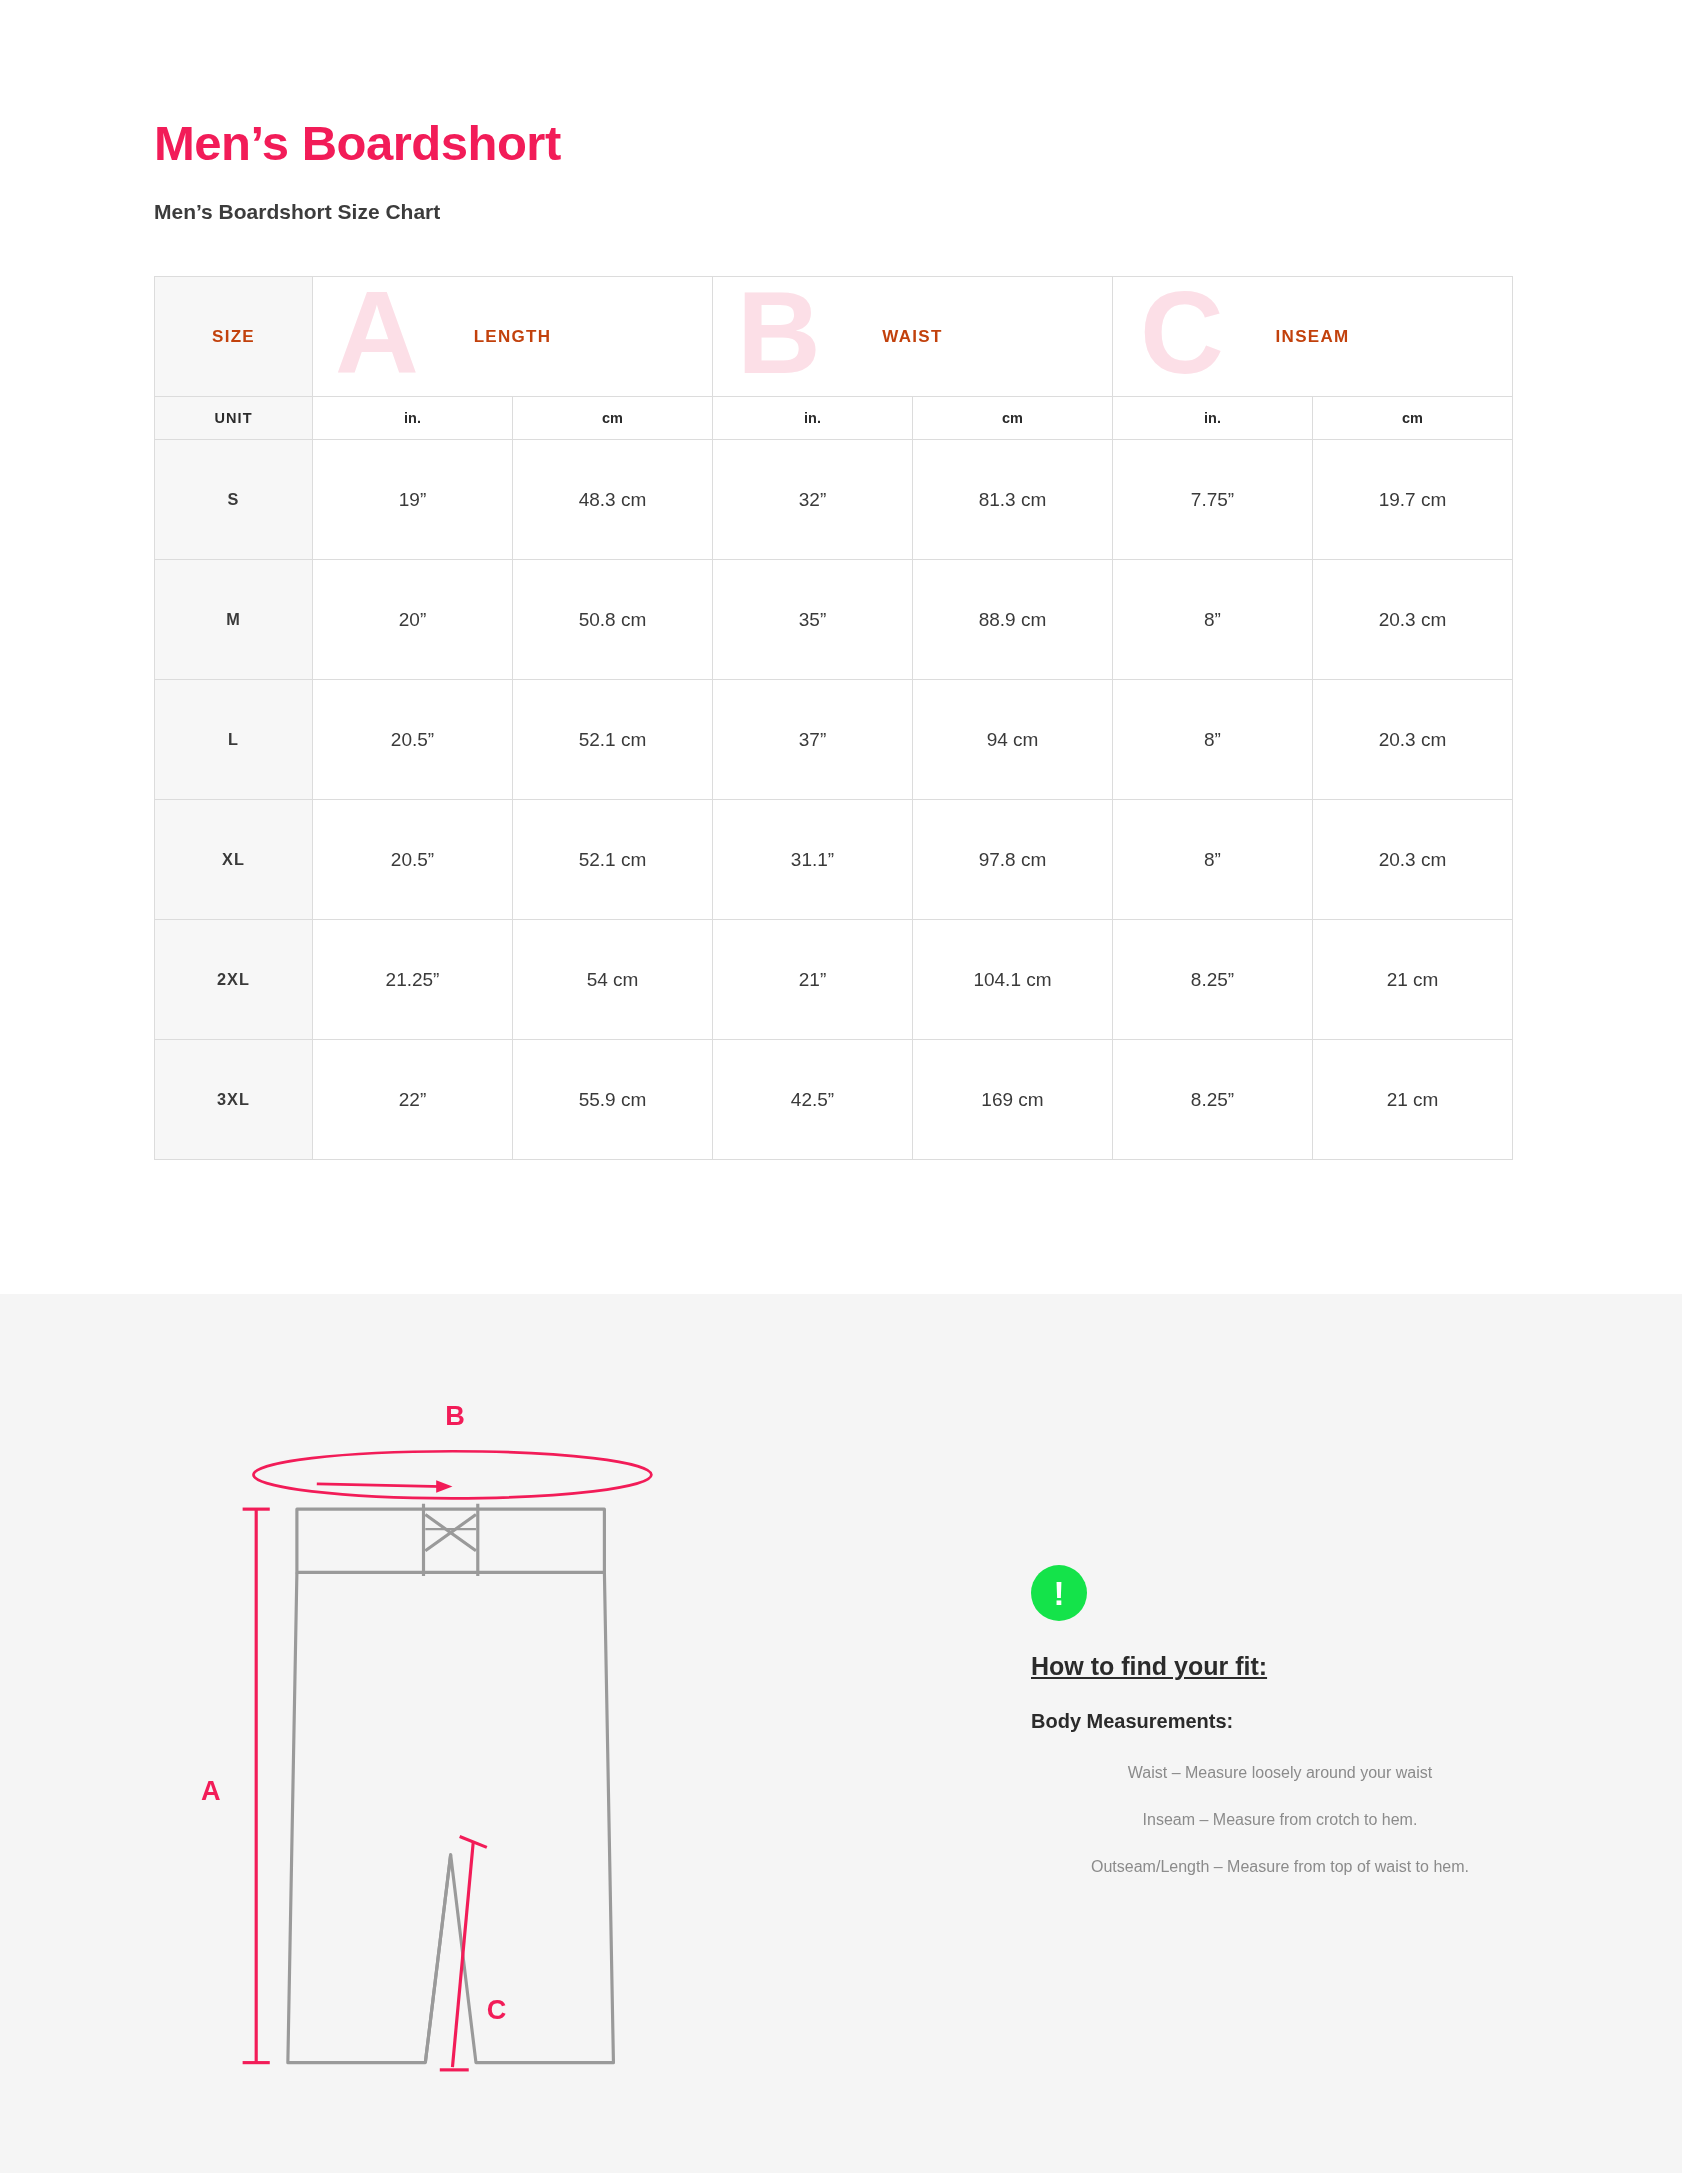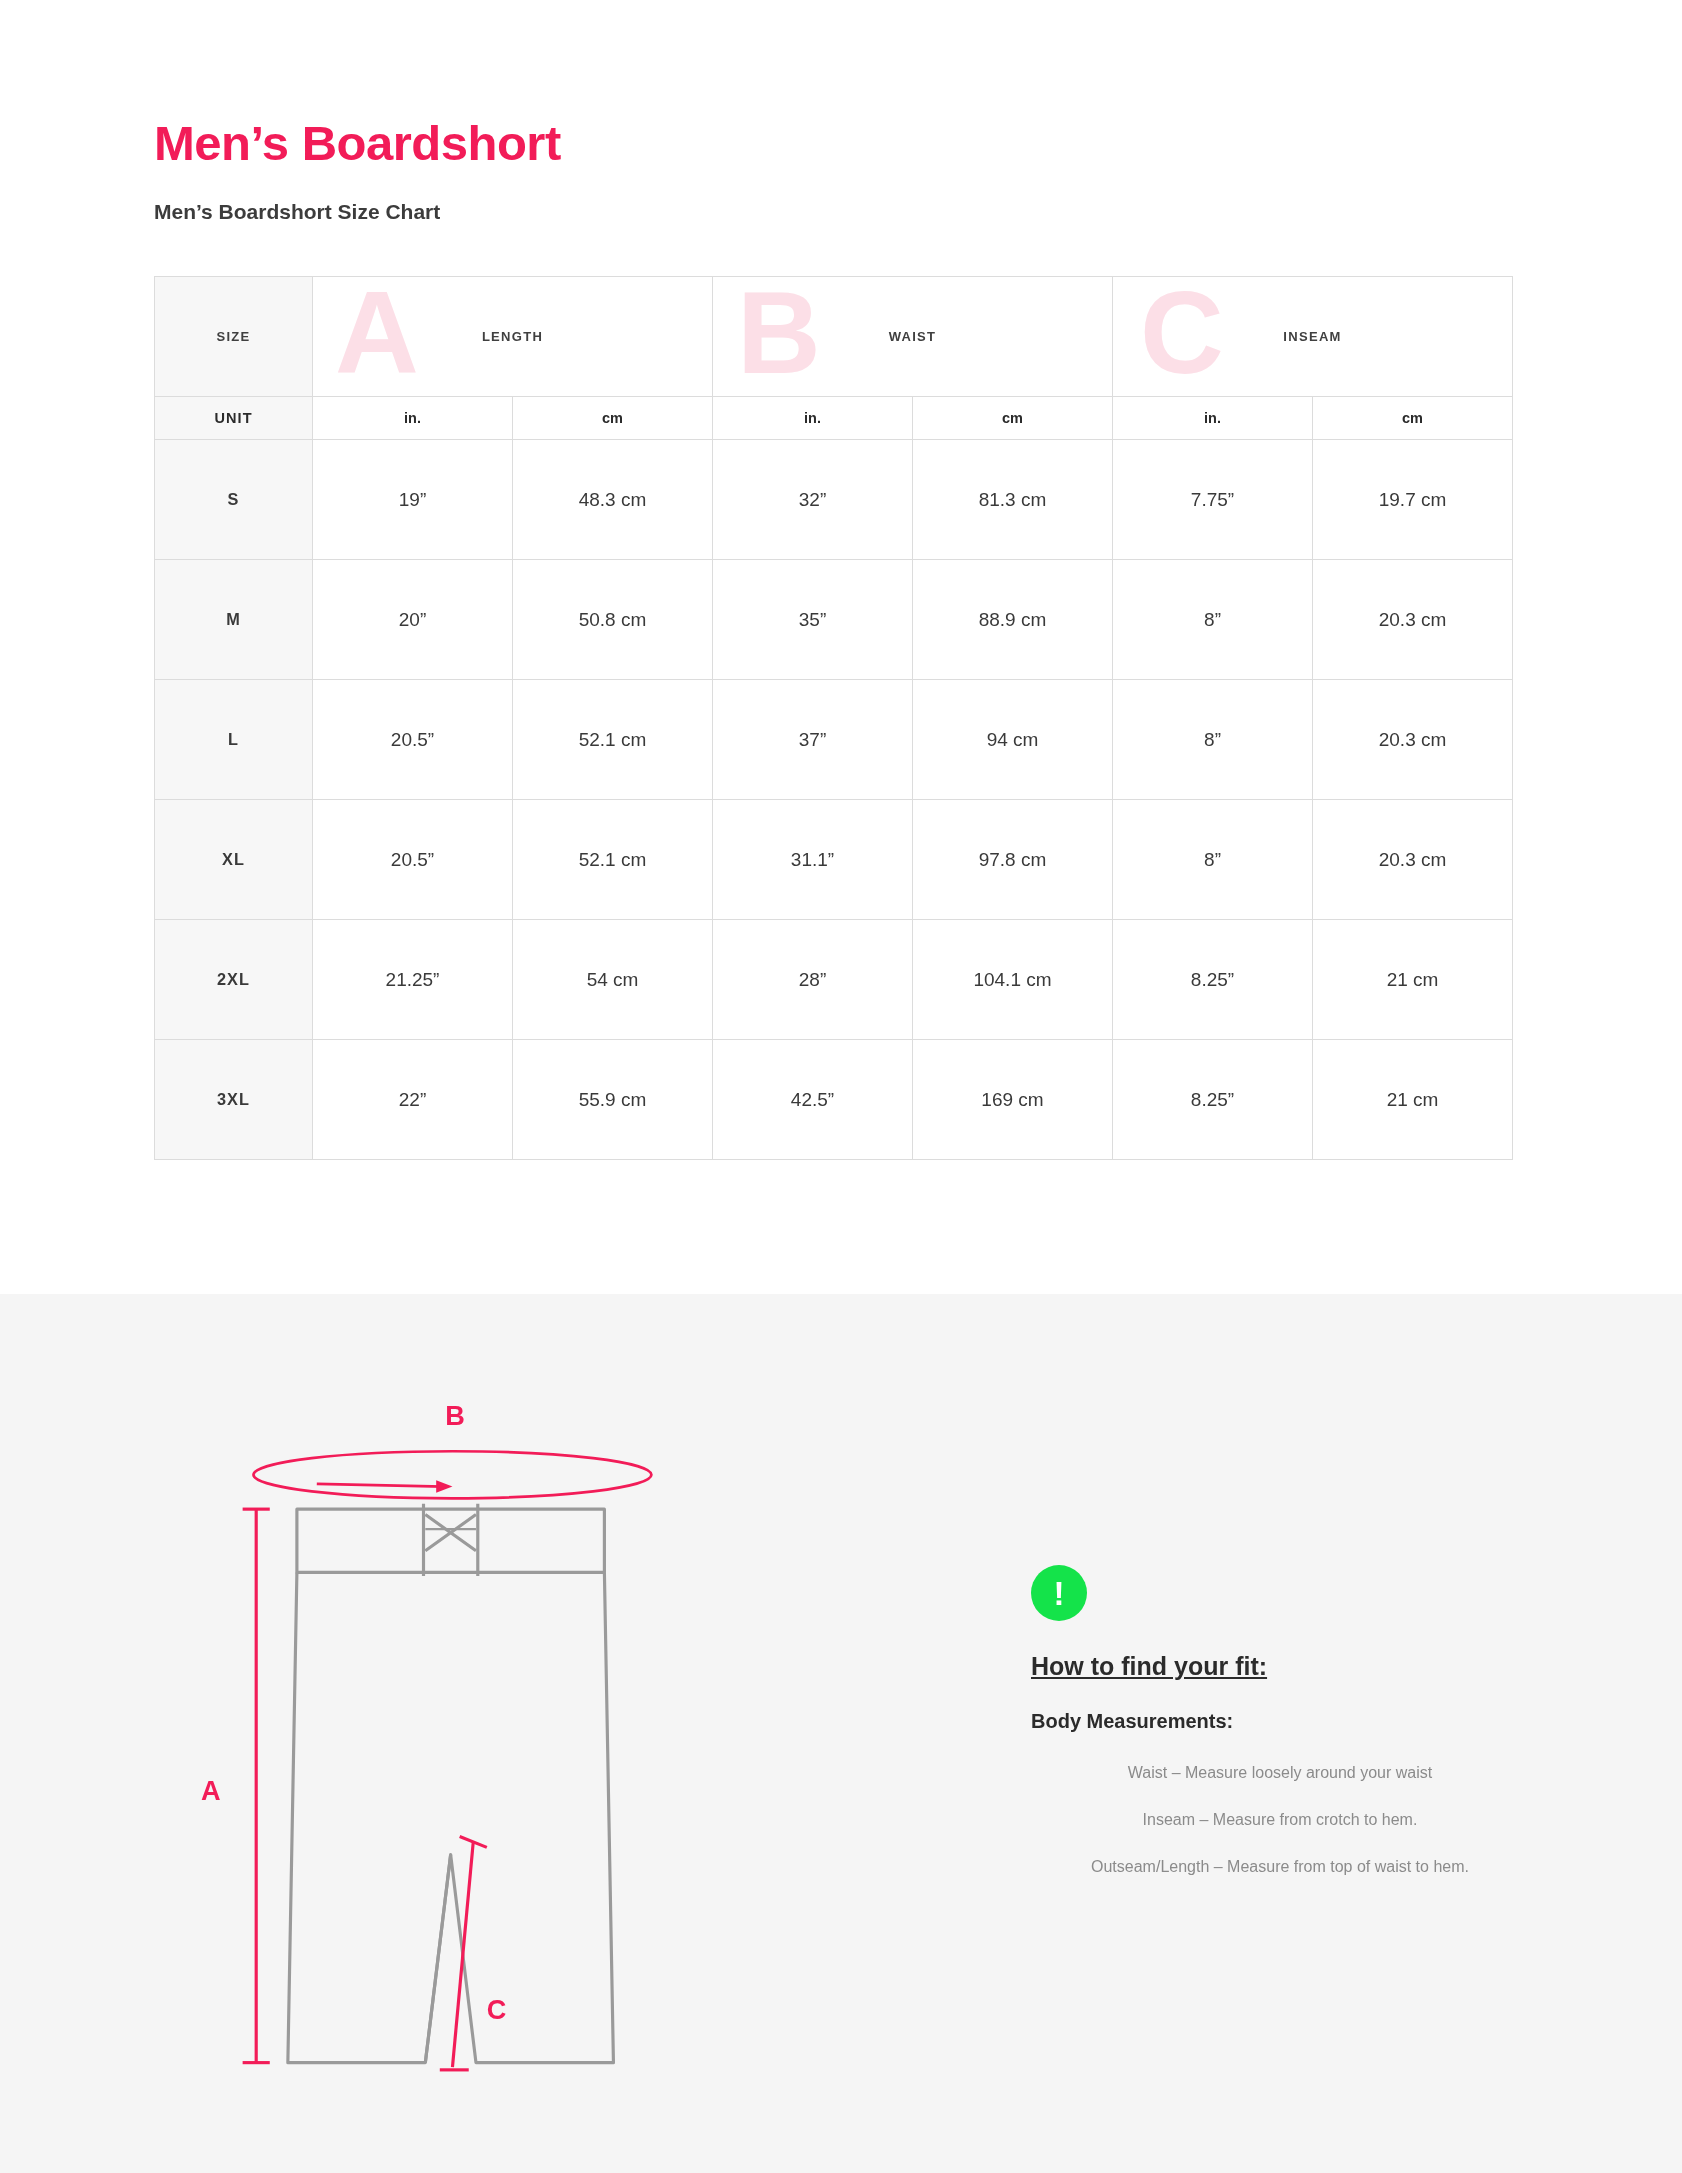--- a/index.html
+++ b/index.html
@@ -56,24 +56,24 @@
     text-align: center;
     vertical-align: middle;
   }
 
   
   col.c-size   { width: 158px; }
   col.c-data   { width: 200px; }
 
   thead tr.group-row th {
     height: 120px;
-    font-size: 13px;
+    font-size: 17px;
     font-weight: bold;
     letter-spacing: 1.3px;
-    color: #404040;
+    color: #c2410c;
     background: transparent;
   }
   thead tr.group-row th.size-head {
     background: #f7f7f7;
   }
 
   thead tr.unit-row th {
     height: 43px;
     font-size: 14.5px;
     font-weight: bold;
@@ -259,21 +259,21 @@
           <td>52.1 cm</td>
           <td>31.1”</td>
           <td>97.8 cm</td>
           <td>8”</td>
           <td>20.3 cm</td>
         </tr>
         <tr>
           <td class="size-cell">2XL</td>
           <td>21.25”</td>
           <td>54 cm</td>
-          <td>28”</td>
+          <td>21”</td>
           <td>104.1 cm</td>
           <td>8.25”</td>
           <td>21 cm</td>
         </tr>
         <tr>
           <td class="size-cell">3XL</td>
           <td>22”</td>
           <td>55.9 cm</td>
           <td>42.5”</td>
           <td>169 cm</td>

